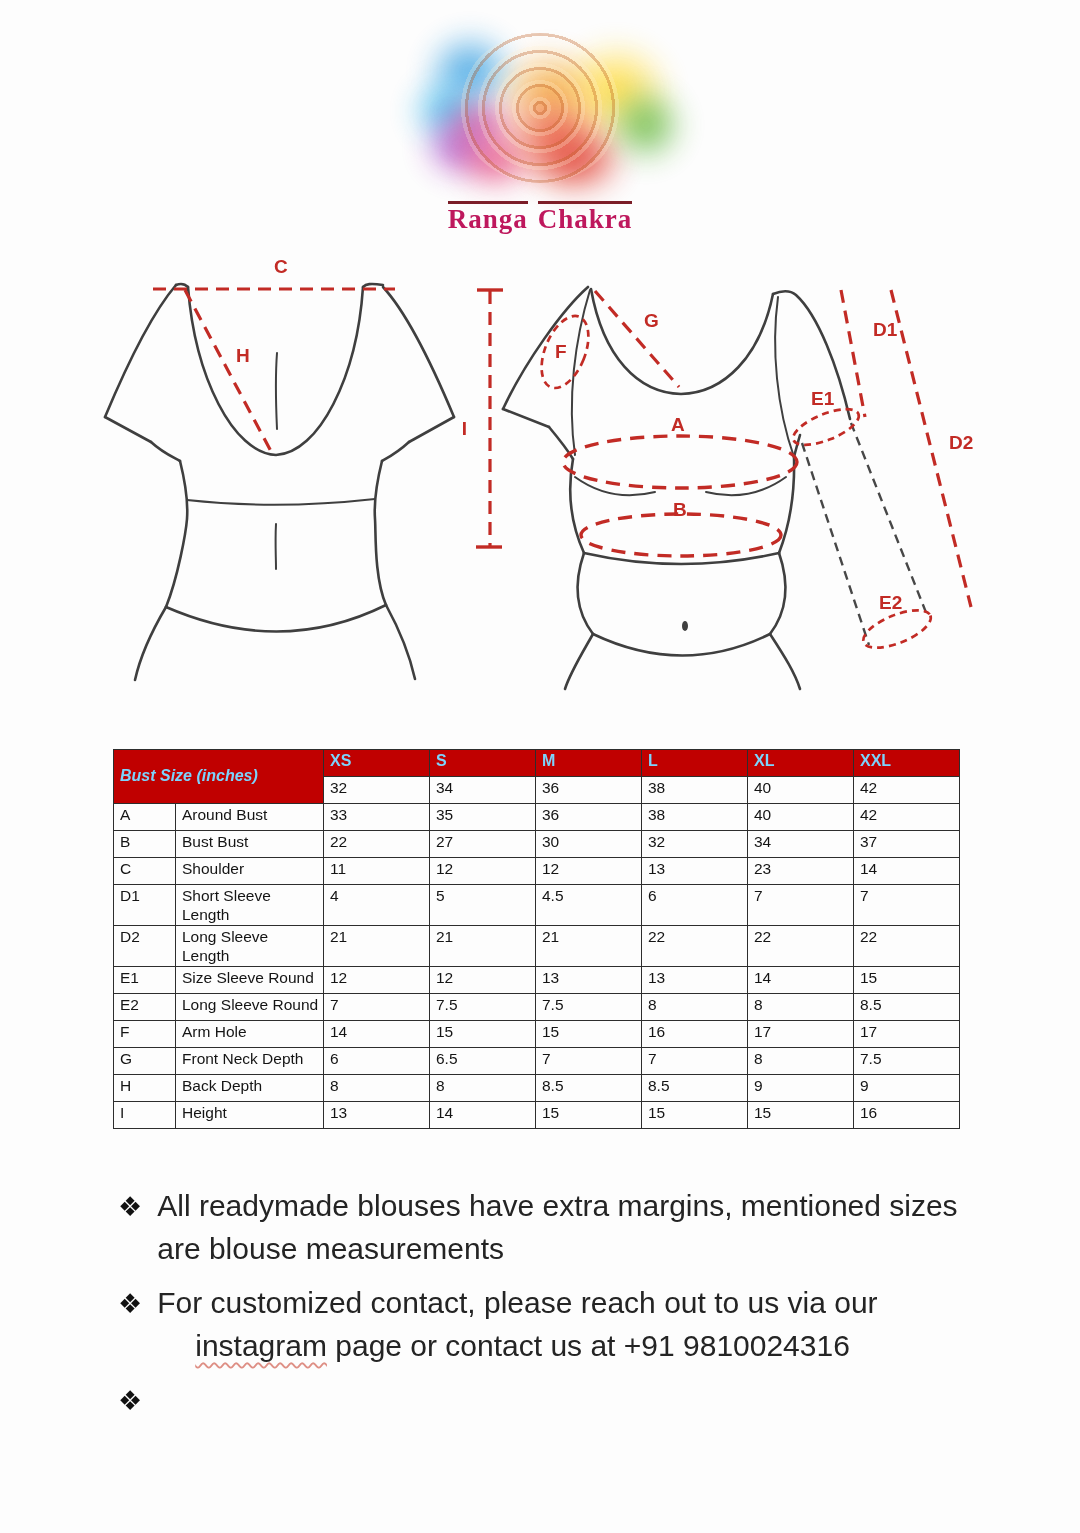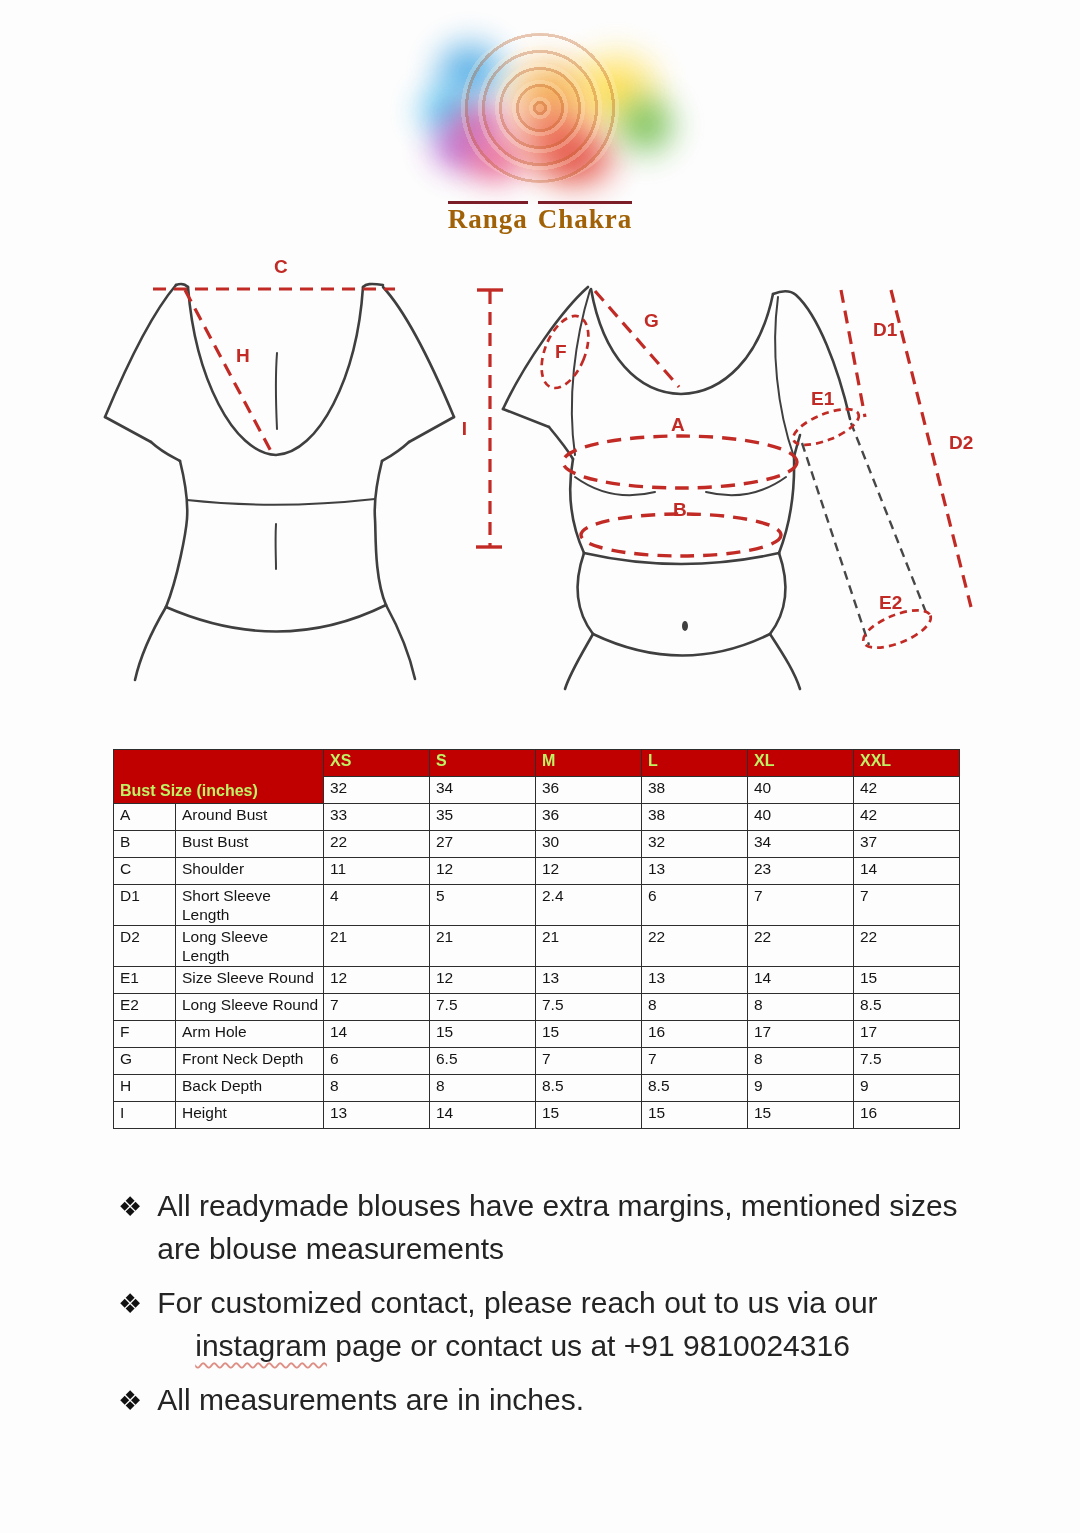--- a/index.html
+++ b/index.html
@@ -25,21 +25,21 @@
   .b-green  {left:204px; top:58px;  width:84px;  height:86px; background:radial-gradient(closest-side,#5fb63c,#5fb63c00);}
   .mandala{
     position:absolute;left:50%;top:49%;width:164px;height:150px;
     transform:translate(-50%,-50%);border-radius:50%;opacity:.8;
     background:repeating-radial-gradient(circle,
       rgba(255,246,228,0) 0 4px, rgba(190,92,32,.42) 4px 7px,
       rgba(255,241,214,.30) 7px 11px, rgba(0,0,0,0) 11px 17px);
   }
   .brand-name{
     margin-top:8px;font-family:"Liberation Serif",serif;font-weight:bold;
-    font-size:27px;color:#a16207;letter-spacing:1px;
+    font-size:27px;color:#be185d;letter-spacing:1px;
   }
   .brand-name .w{border-top:3px solid #7a1d27;padding-top:0;}
   .brand-name .w + .w{margin-left:10px;}
   
   .diagram-wrap{margin:22px 0 0 93px;}
   svg .body{fill:none;stroke:#3f3f3f;stroke-width:2.6;stroke-linecap:round;}
   svg .thin{stroke-width:2;}
   svg .red-dash{fill:none;stroke:var(--accent);stroke-width:3.2;stroke-dasharray:13 8;}
   svg .red-ellipse{fill:none;stroke:var(--accent);stroke-width:3.4;stroke-dasharray:14 9;}
   svg .red-dot{fill:none;stroke:var(--accent);stroke-width:2.7;stroke-dasharray:7 5;}
@@ -50,22 +50,22 @@
   
   #size-table{
     border-collapse:collapse;table-layout:fixed;width:846px;
     margin:36px 0 0 113px;font-size:15.5px;
   }
   #size-table td,#size-table th{
     border:1.6px solid #2d2d2d;padding:1px 4px 1px 6px;
     vertical-align:top;text-align:left;line-height:19px;height:24px;
     color:#141414;overflow:hidden;
   }
-  #size-table .hdr{background:var(--hdr-bg);color:#bef264;font-weight:bold;font-size:16px;}
-  #size-table td.corner{vertical-align:bottom;padding-bottom:3px;}
+  #size-table .hdr{background:var(--hdr-bg);color:#7dd3fc;font-weight:bold;font-size:16px;}
+  #size-table td.corner{vertical-align:bottom;padding-bottom:18px;font-style:italic;}
   .c-code{width:62px;} .c-name{width:148px;} .c-size{width:106px;}
   
   .notes{margin:56px 0 0 118px;width:842px;}
   .note{display:flex;gap:15px;font-size:30px;line-height:1.42;margin-bottom:12px;color:#242424;}
   .bullet{flex:0 0 auto;font-size:27px;padding-top:3px;color:#111;}
   .misspelled{
     text-decoration:underline;text-decoration-style:wavy;
     text-decoration-color:#de8f85;text-decoration-thickness:2px;
     text-underline-offset:6px;
     margin-left:38px;
@@ -257,21 +257,21 @@
           <td class="val">12</td>
           <td class="val">13</td>
           <td class="val">23</td>
           <td class="val">14</td>
         </tr>
         <tr>
           <td class="code">D1</td>
           <td class="label">Short Sleeve Length</td>
           <td class="val">4</td>
           <td class="val">5</td>
-          <td class="val">2.4</td>
+          <td class="val">4.5</td>
           <td class="val">6</td>
           <td class="val">7</td>
           <td class="val">7</td>
         </tr>
         <tr>
           <td class="code">D2</td>
           <td class="label">Long Sleeve Length</td>
           <td class="val">21</td>
           <td class="val">21</td>
           <td class="val">21</td>
@@ -346,17 +346,16 @@
     <div class="note">
       <span class="bullet">❖</span>
       <span class="note-text">All readymade blouses have extra margins, mentioned sizes are blouse measurements</span>
     </div>
     <div class="note">
       <span class="bullet">❖</span>
       <span class="note-text"><span>For customized contact, please reach out to us via our </span><span class="misspelled">instagram</span><span> page or contact us at +91 9810024316</span></span>
     </div>
     <div class="note">
       <span class="bullet">❖</span>
-      <span class="note-text">All measurements are in inches.</span>
     </div>
   </section>
 
 </div>
 
 </body></html>

